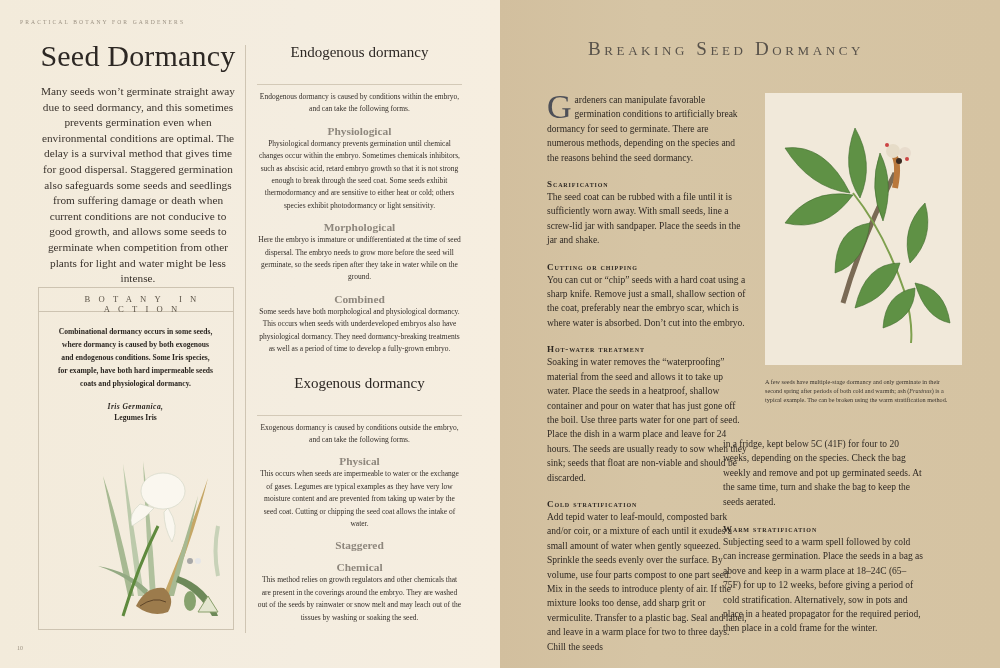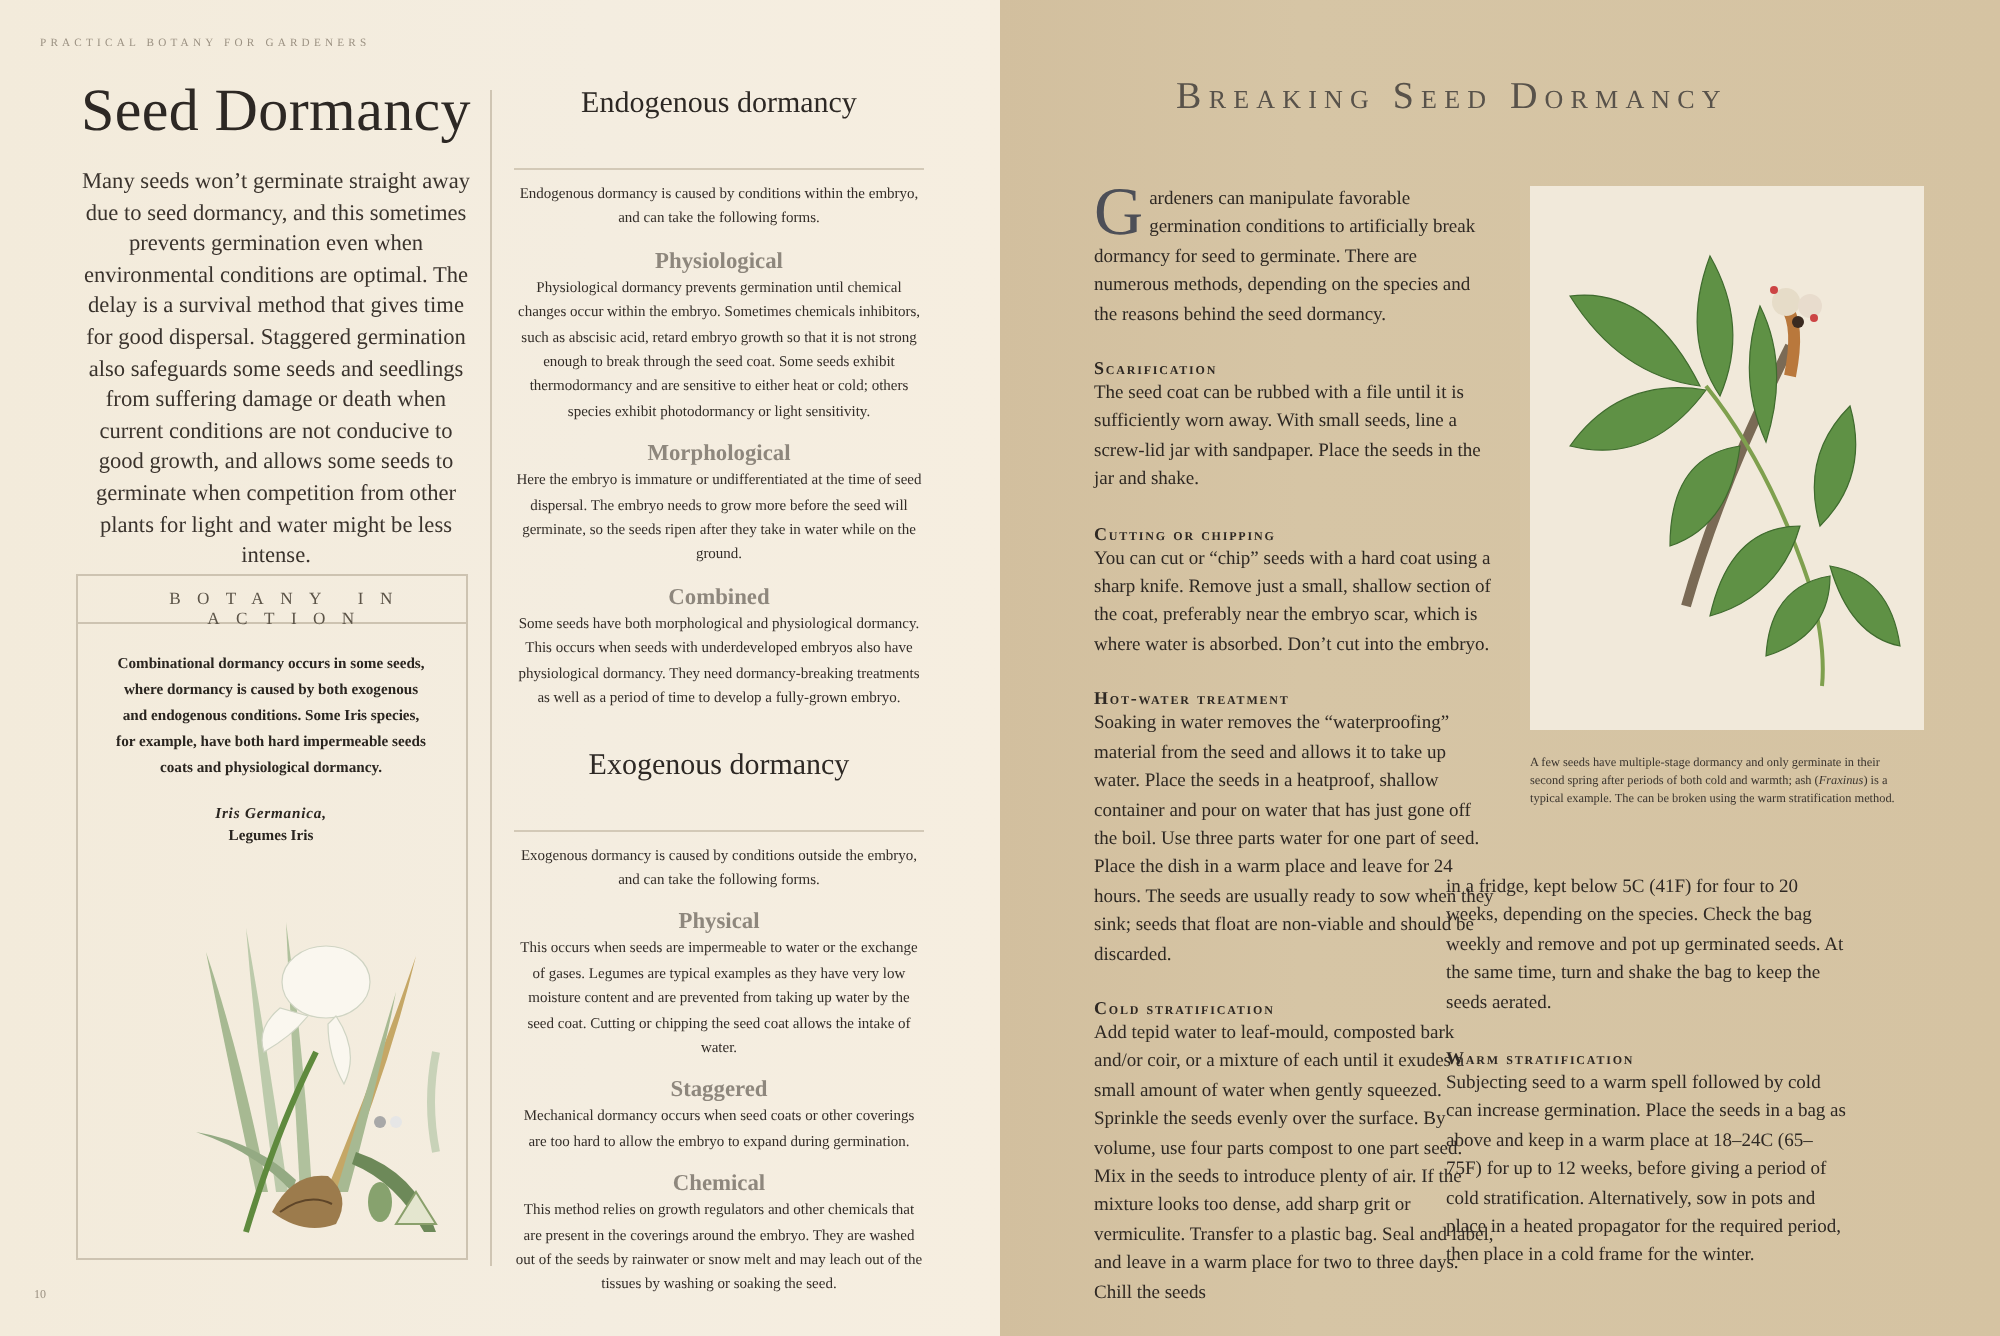--- a/index.html
+++ b/index.html
@@ -115,21 +115,20 @@
       <p class="sub-text">Some seeds have both morphological and physiological dormancy. This occurs when seeds with underdeveloped embryos also have physiological dormancy. They need dormancy-breaking treatments as well as a period of time to develop a fully-grown embryo.</p>
 
       <div class="sec-gap"></div>
 
       <h2 class="sec-title">Exogenous dormancy</h2>
       <p class="sec-intro">Exogenous dormancy is caused by conditions outside the embryo, and can take the following forms.</p>
 
       <h3 class="sub-title">Physical</h3>
       <p class="sub-text">This occurs when seeds are impermeable to water or the exchange of gases. Legumes are typical examples as they have very low moisture content and are prevented from taking up water by the seed coat. Cutting or chipping the seed coat allows the intake of water.</p>
       <h3 class="sub-title">Staggered</h3>
-      <p class="sub-text">Mechanical dormancy occurs when seed coats or other coverings are too hard to allow the embryo to expand during germination.</p>
       <h3 class="sub-title">Chemical</h3>
       <p class="sub-text">This method relies on growth regulators and other chemicals that are present in the coverings around the embryo. They are washed out of the seeds by rainwater or snow melt and may leach out of the tissues by washing or soaking the seed.</p>
     </div>
 
     <div class="folio">10</div>
   </div>
 
   <div class="page-right">
   </div>
 </div>

